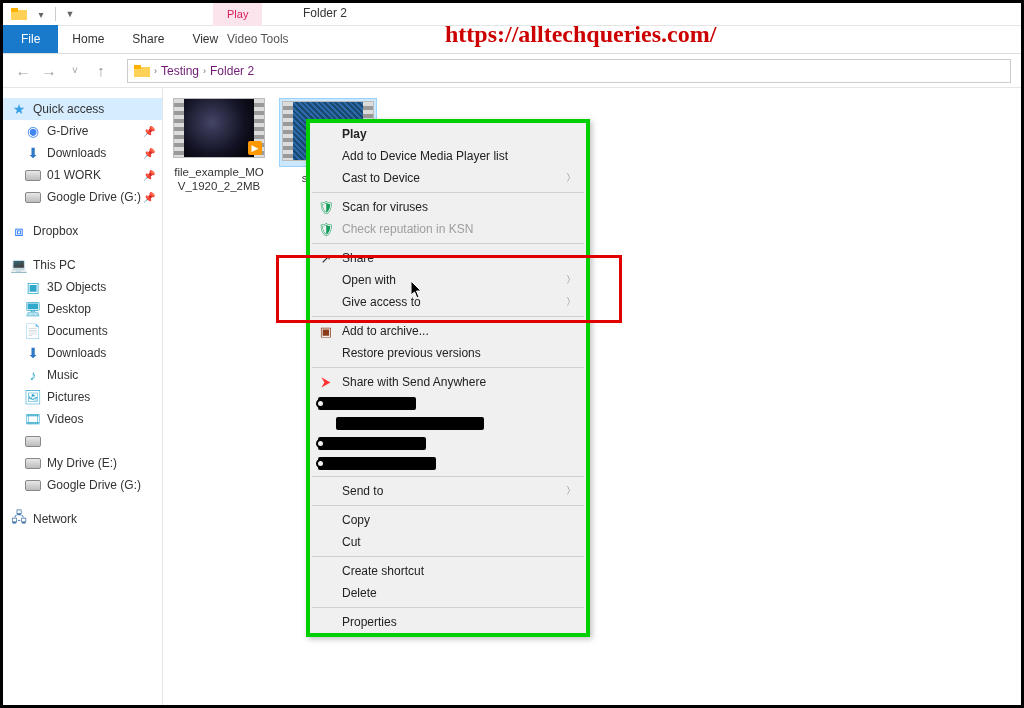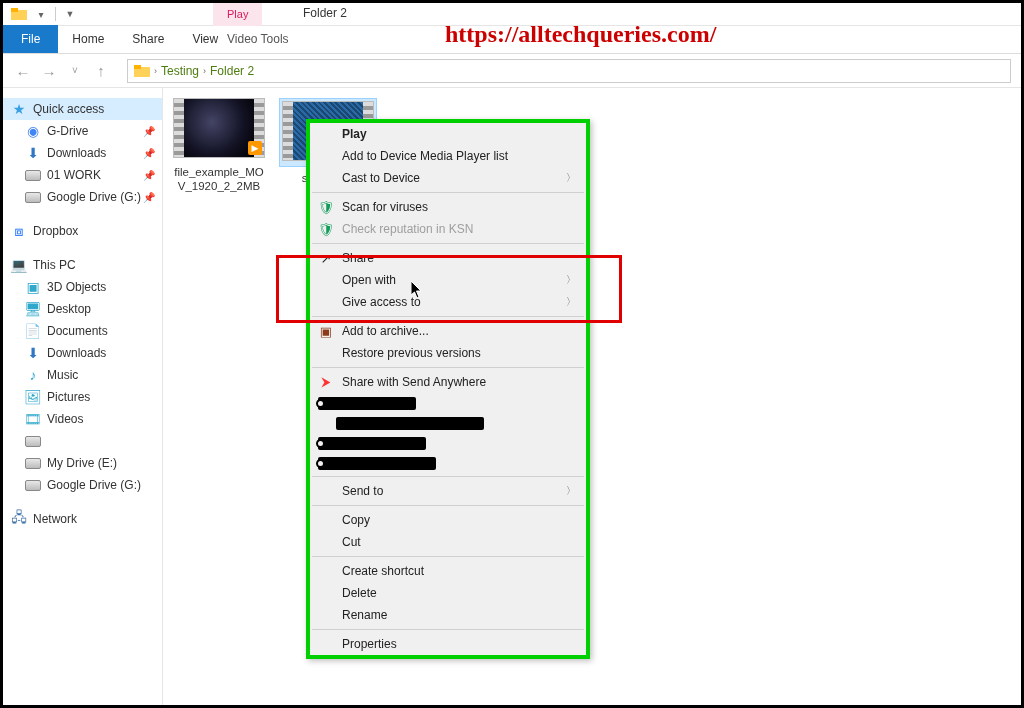--- a/index.html
+++ b/index.html
@@ -8,21 +8,21 @@
 .titlebar .qat { display: flex; align-items: center; gap: 6px; padding: 0 8px; }
 .titlebar .tab-group { height: 23px; background: #fce4ec; color: #d81b60; padding: 0 14px; font-size: 11px; position: absolute; left: 210px; display:flex; align-items:center; }
 .titlebar .title { position: absolute; left: 300px; top: 3px; font-size: 12px; color: #333; }
 .ribbon { height: 28px; display: flex; align-items: flex-end; border-bottom: 1px solid #ddd; }
 .ribbon .tab { padding: 0 14px; height: 28px; display: flex; align-items: center; font-size: 12px; color: #333; cursor: pointer; }
 .ribbon .tab.file { background: #1979ca; color: #fff; padding: 0 18px; }
 .ribbon .tab.contextual { color: #555; position: absolute; left: 210px; }
 .navbar { height: 34px; display: flex; align-items: center; padding: 0 10px; gap: 6px; border-bottom: 1px solid #e5e5e5; }
 .nav-btn { width: 20px; height: 20px; display: flex; align-items: center; justify-content: center; color: #9a9a9a; cursor: pointer; font-size: 15px; }
 .addr { flex: 1; display: flex; align-items: center; border: 1px solid #ccc; height: 24px; padding: 0 6px; gap: 4px; margin-left: 10px; }
-.addr .crumb { color: #4d7c0f; cursor: pointer; }
+.addr .crumb { color: #701a75; cursor: pointer; }
 .addr .sep { color: #666; font-size: 9px; }
 .main { display: flex; height: calc(708px - 23px - 28px - 34px - 6px); }
 .sidebar { width: 160px; border-right: 1px solid #e5e5e5; padding-top: 10px; overflow: hidden; }
 .sidebar .group-title { display: flex; align-items: center; gap: 6px; padding: 3px 8px; color: #333; }
 .sidebar .item { display: flex; align-items: center; gap: 6px; padding: 3px 8px 3px 22px; color: #333; cursor: pointer; position: relative; }
 .sidebar .pin { position: absolute; right: 6px; color: #9a9a9a; font-size: 10px; }
 .sidebar .sep { height: 12px; }
 .qa-hl { background: #d6ecff; }
 .ico { width: 16px; height: 16px; display: inline-flex; align-items: center; justify-content: center; font-size: 14px; }
 .content { flex: 1; padding: 10px; display: flex; gap: 14px; align-items: flex-start; position: relative; }
@@ -287,23 +287,20 @@
   <div class="ctx-item">
       <span>Cut</span>
     </div>
   <div class="ctx-sep"></div>
   <div class="ctx-item">
       <span>Create shortcut</span>
     </div>
   <div class="ctx-item">
       <span>Delete</span>
     </div>
-  <div class="ctx-item">
-      <span>Rename</span>
-    </div>
   <div class="ctx-sep"></div>
   <div class="ctx-item">
       <span>Properties</span>
     </div>
 </div>
 
 <div class="red-box" style="left:273px; top:252px; width:346px; height:68px;"></div>
 
 <div class="cursor-arrow" style="left:408px; top:278px;">
   <svg width="14" height="18" viewBox="0 0 14 18">

